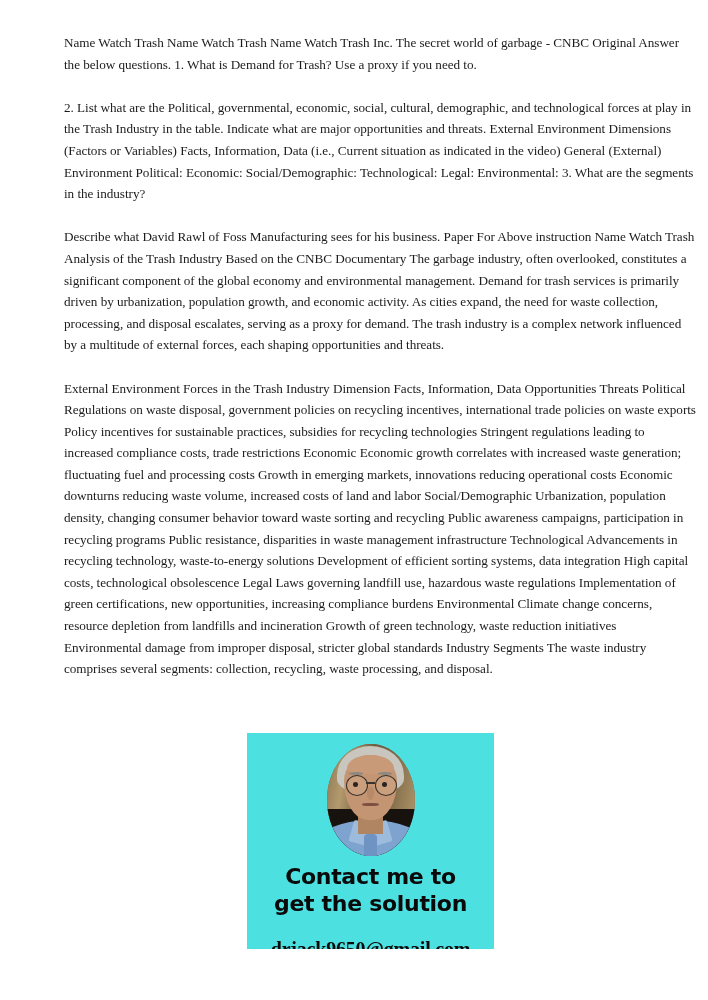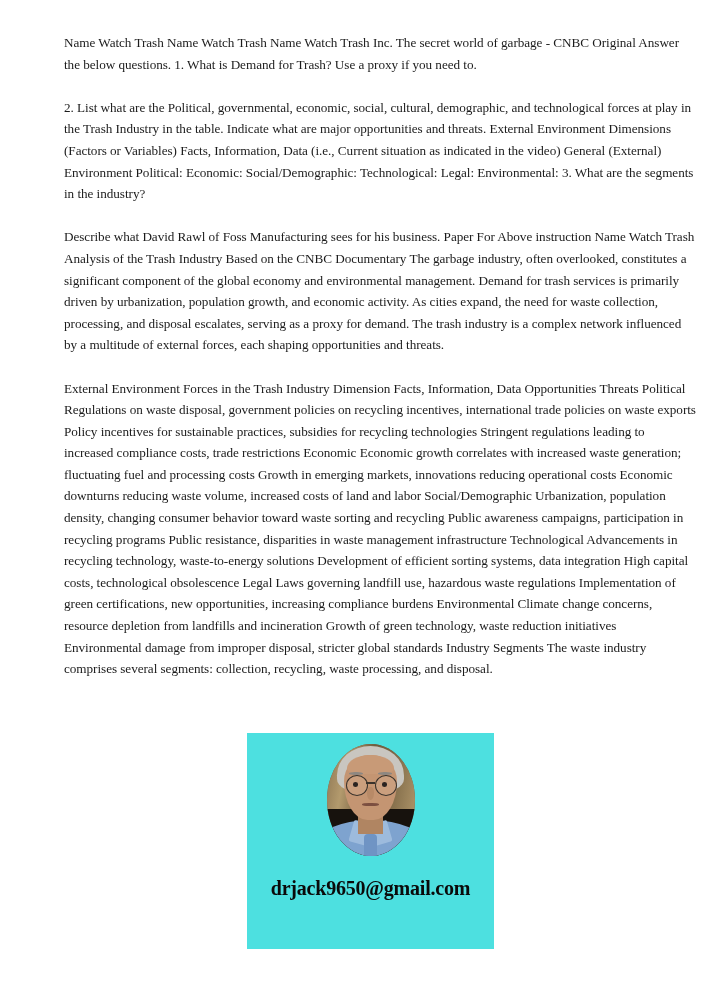--- a/index.html
+++ b/index.html
@@ -203,16 +203,18 @@
       <div class="av-brow-l"></div>
       <div class="av-brow-r"></div>
       <div class="av-glass-l"></div>
       <div class="av-glass-r"></div>
       <div class="av-bridge"></div>
       <div class="av-eye-l"></div>
       <div class="av-eye-r"></div>
       <div class="av-nose"></div>
       <div class="av-mouth"></div>
     </div>
+    <div class="promo-line promo-line-1">Contact me to</div>
+    <div class="promo-line promo-line-2">get the solution</div>
     <div class="promo-email">drjack9650@gmail.com</div>
   </div>
 
 </div>
 
 </body></html>

